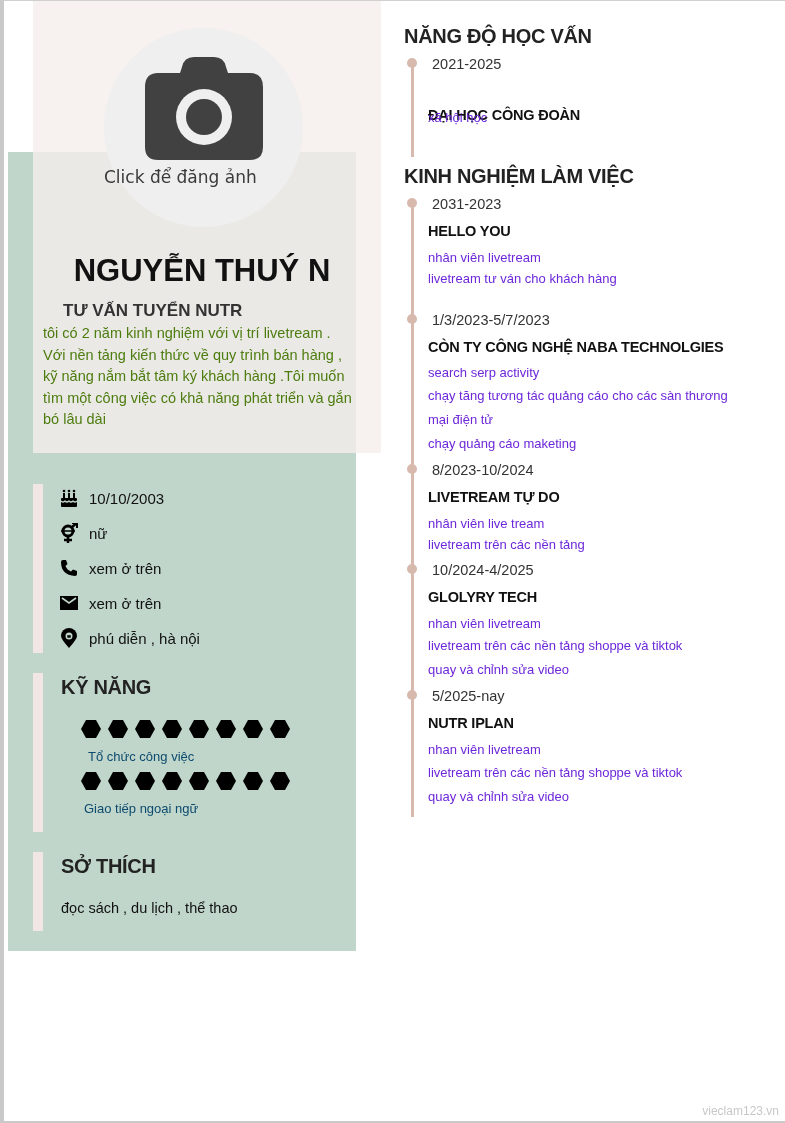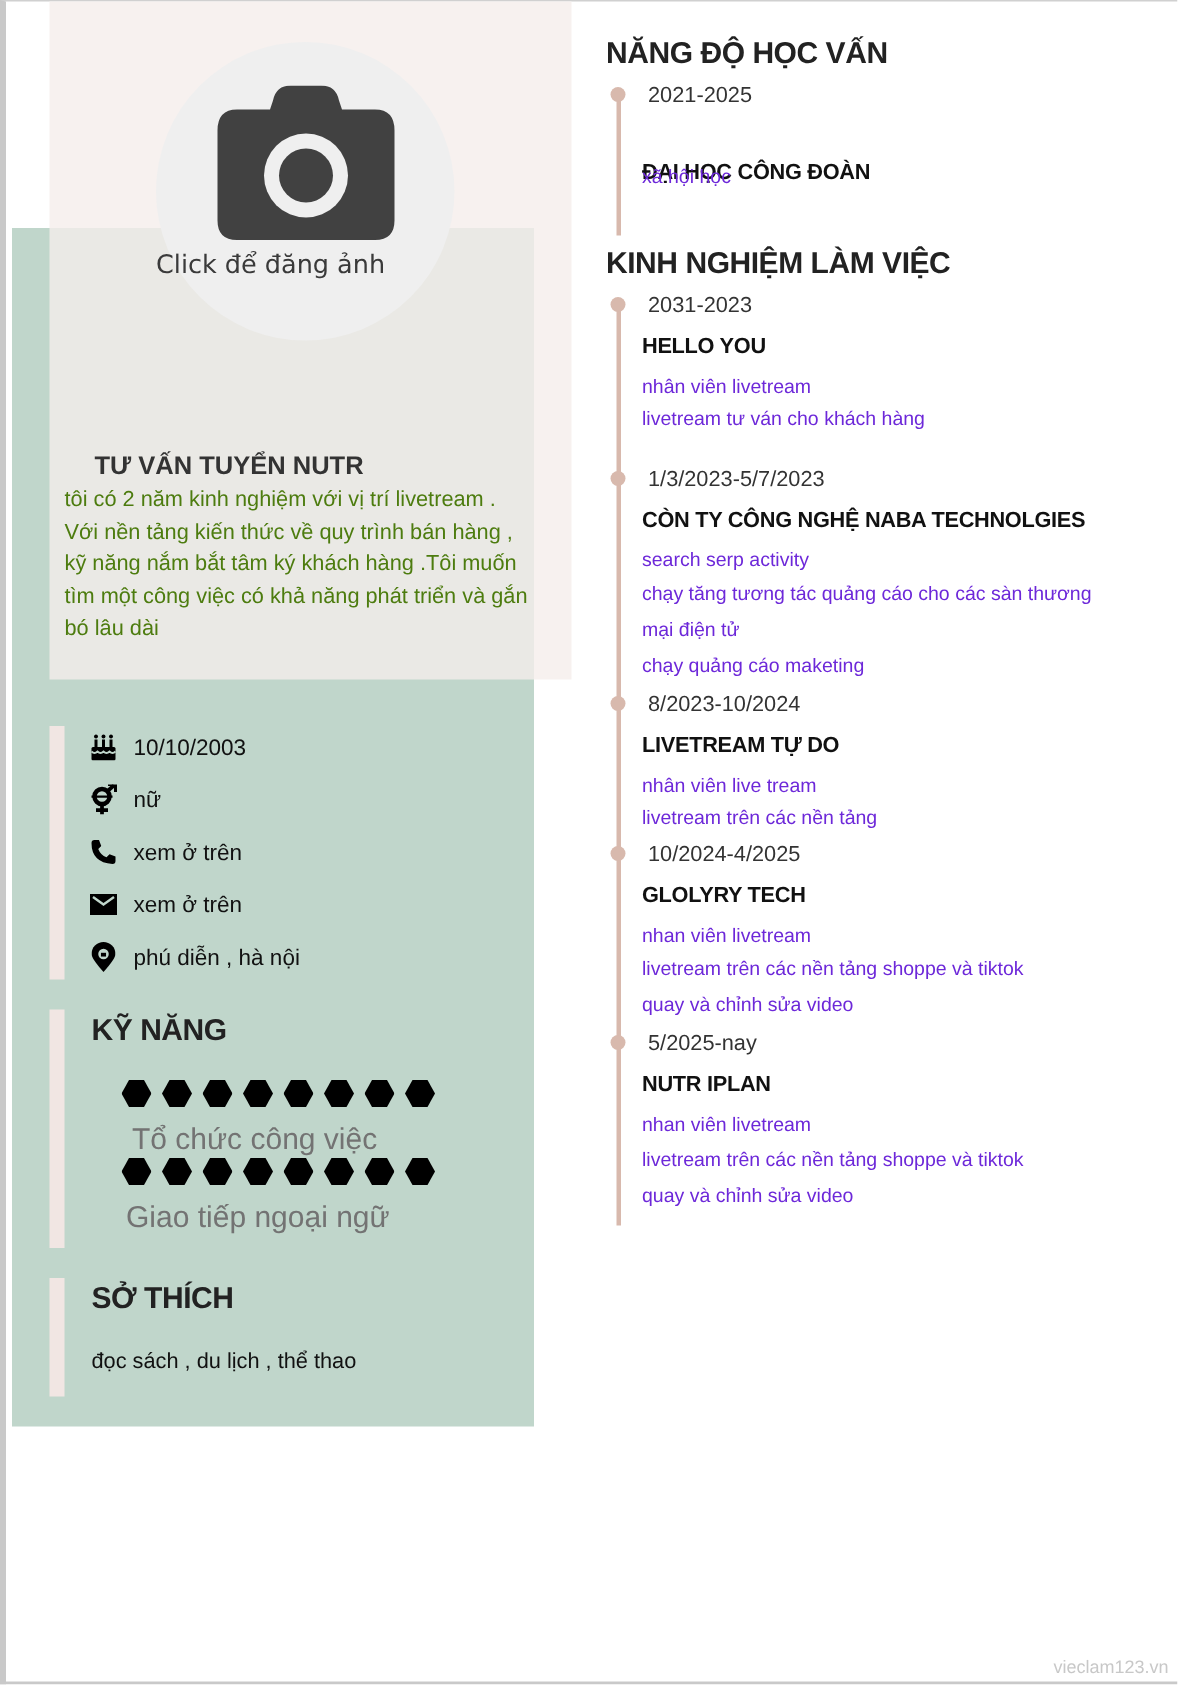--- a/index.html
+++ b/index.html
@@ -15,21 +15,21 @@
   .avatar-label { position: absolute; left: 0; width: 199px; top: 139px; font-family: "DejaVu Sans", sans-serif; font-size: 17px; color: #3a3a3a; }
   .name { position: absolute; left: 29px; width: 338px; top: 252px; text-align: center; font-size: 31px; font-weight: bold; color: #111; }
   .role { position: absolute; left: 59px; top: 300px; font-size: 17px; font-weight: bold; color: #333; }
   .summary { position: absolute; left: 39px; top: 322px; width: 312px; font-size: 14.5px; line-height: 21.5px; color: #4d7c0f; }
   .bar { position: absolute; left: 29px; width: 10px; background: #f1e6e3; }
   .info { position: absolute; left: 55px; font-size: 15px; color: #111; display: flex; align-items: center; }
   .info .ic { width: 20px; height: 20px; margin-right: 10px; display: inline-flex; align-items: center; justify-content: center; }
   .sec-title-left { position: absolute; left: 57px; font-size: 20px; font-weight: bold; color: #222; letter-spacing: -0.3px; }
   .dots { position: absolute; left: 77px; display: flex; gap: 7px; }
   .dot { width: 20px; height: 18px; background: #000; clip-path: polygon(25% 0, 75% 0, 100% 50%, 75% 100%, 25% 100%, 0 50%); }
-  .skill-label { position: absolute; font-size: 20px; color: #737373; }
+  .skill-label { position: absolute; font-size: 13px; color: #0c4a6e; }
   .hobby { position: absolute; left: 57px; top: 899px; font-size: 14.5px; color: #111; }
   .sec-title-right { position: absolute; left: 400px; font-size: 20px; font-weight: bold; color: #222; letter-spacing: -0.3px; }
   .tl-line { position: absolute; left: 407px; width: 3px; background: #d8b9ad; }
   .tl-dot { position: absolute; left: 403px; width: 10px; height: 10px; border-radius: 50%; background: #d8b9ad; }
   .tl-date { position: absolute; left: 428px; font-size: 14.5px; color: #333; }
   .tl-org { position: absolute; left: 424px; font-size: 14.5px; font-weight: bold; color: #111; letter-spacing: -0.2px; }
   .tl-text { position: absolute; left: 424px; font-size: 13px; color: #6d28d9; }
   .watermark { position: absolute; right: 6px; top: 1103px; font-size: 12px; color: #c8c8c8; }
 </style>
 </head>
@@ -42,20 +42,21 @@
 
   <div class="avatar">
     <svg width="120" height="104" viewBox="0 0 120 104">
       <path d="M38 10 Q40 0 50 0 L70 0 Q80 0 82 10 L84 16 L106 16 Q119 16 119 30 L119 90 Q119 103 106 103 L14 103 Q1 103 1 90 L1 30 Q1 16 14 16 L36 16 Z" fill="#414141"></path>
       <circle cx="60" cy="60" r="28" fill="#efefef"></circle>
       <circle cx="60" cy="60" r="18" fill="#414141"></circle>
     </svg>
     <div class="avatar-label">Click để đăng ảnh</div>
   </div>
 
+  <div class="name">NGUYỄN THUÝ N</div>
   <div class="role">TƯ VẤN TUYỂN NUTR</div>
   <div class="summary">tôi có 2 năm kinh nghiệm với vị trí livetream . Với nền tảng kiến thức về quy trình bán hàng , kỹ năng nắm bắt tâm ký khách hàng .Tôi muốn tìm một công việc có khả năng phát triển và gắn bó lâu dài</div>
 
   <div class="bar" style="top:483px;height:169px;"></div>
   <div class="info" style="top:487px;">
     <span class="ic">
       <svg width="18" height="18" viewBox="0 0 18 18">
           <rect x="1" y="9" width="16" height="9" rx="1" fill="#000"></rect>
           <rect x="3" y="4" width="2" height="5" fill="#000"></rect>
           <rect x="8" y="4" width="2" height="5" fill="#000"></rect>

